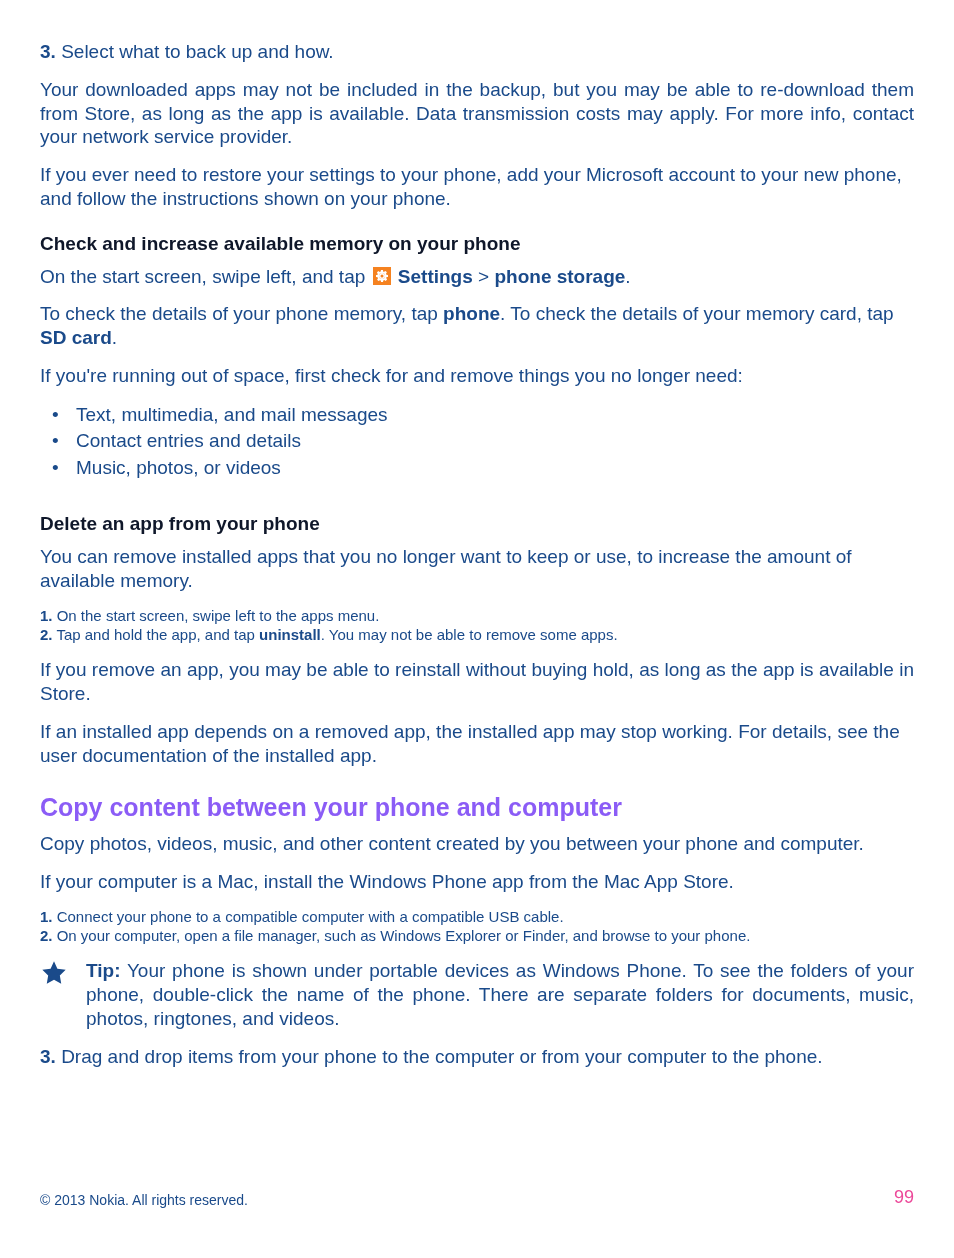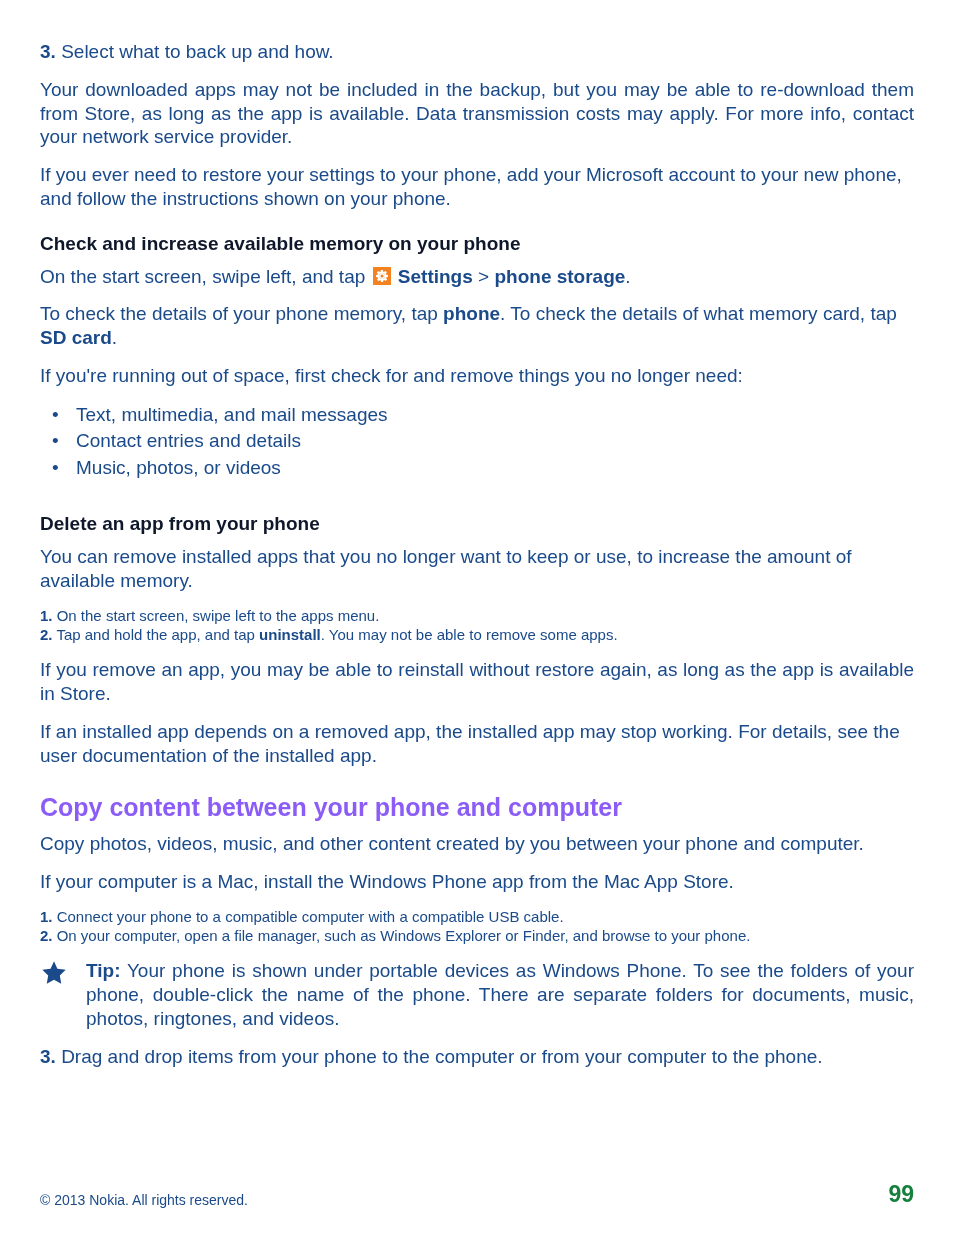--- a/index.html
+++ b/index.html
@@ -90,23 +90,23 @@
     right: 40px;
     display: flex;
     justify-content: space-between;
     align-items: flex-end;
   }
   .copyright {
     font-size: 14px;
     color: #1a4a8a;
   }
   .pagenum {
-    font-size: 23px;
-    font-weight: bold;
-    color: #15803d;
+    font-size: 18px;
+    font-weight: normal;
+    color: #ec4899;
   }
   .justify { text-align: justify; }
 </style>
 </head>
 <body>
 
 <div class="page">
 
   <p class="p">
     <span class="strong">3.</span><span> Select what to back up and how.</span>
@@ -125,21 +125,21 @@
           <g fill="#fff">
             <path d="M8 5a3 3 0 1 0 0 6 3 3 0 0 0 0-6zm0 4.5A1.5 1.5 0 1 1 8 6.5a1.5 1.5 0 0 1 0 3z"></path>
             <path d="M13.3 8.9l1.4-.9-1.4-.9.3-1.6-1.6.3-.9-1.4-.9 1.4-1.6-.3.3 1.6L7.5 8l1.4.9-.3 1.6 1.6-.3.9 1.4.9-1.4 1.6.3z" opacity="0"></path>
             <path d="M14 9V7l-1.6-.3a4.5 4.5 0 0 0-.4-1l.9-1.4-1.4-1.4-1.4.9a4.5 4.5 0 0 0-1-.4L9 2H7l-.3 1.6a4.5 4.5 0 0 0-1 .4l-1.4-.9L2.9 4.5l.9 1.4a4.5 4.5 0 0 0-.4 1L2 7v2l1.6.3c.1.3.2.7.4 1l-.9 1.4 1.4 1.4 1.4-.9c.3.2.7.3 1 .4L7 14h2l.3-1.6c.3-.1.7-.2 1-.4l1.4.9 1.4-1.4-.9-1.4c.2-.3.3-.7.4-1L14 9zM8 11a3 3 0 1 1 0-6 3 3 0 0 1 0 6z"></path>
           </g>
         </svg>
     </span><span class="strong"> Settings</span><span> &gt; </span><span class="strong">phone storage</span><span>.</span>
   </p>
 
   <p class="p">
-    <span>To check the details of your phone memory, tap </span><span class="strong">phone</span><span>. To check the details of what memory card, tap </span><span class="strong">SD card</span><span>.</span>
+    <span>To check the details of your phone memory, tap </span><span class="strong">phone</span><span>. To check the details of your memory card, tap </span><span class="strong">SD card</span><span>.</span>
   </p>
 
   <p class="p">If you're running out of space, first check for and remove things you no longer need:</p>
 
   <ul class="bullets">
     <li>Text, multimedia, and mail messages</li>
     <li>Contact entries and details</li>
     <li>Music, photos, or videos</li>
   </ul>
 
@@ -149,21 +149,21 @@
 
   <div class="numblock">
     <p class="numline">
       <span class="strong">1.</span><span> On the start screen, swipe left to the apps menu.</span>
     </p>
     <p class="numline">
       <span class="strong">2.</span><span> Tap and hold the app, and tap </span><span class="strong">uninstall</span><span>. You may not be able to remove some apps.</span>
     </p>
   </div>
 
-  <p class="p justify">If you remove an app, you may be able to reinstall without restore again, as long as the app is available in Store.</p>
+  <p class="p justify">If you remove an app, you may be able to reinstall without buying hold, as long as the app is available in Store.</p>
 
   <p class="p">If an installed app depends on a removed app, the installed app may stop working. For details, see the user documentation of the installed app.</p>
 
   <p class="h2">Copy content between your phone and computer</p>
 
   <p class="p">Copy photos, videos, music, and other content created by you between your phone and computer.</p>
 
   <p class="p">If your computer is a Mac, install the Windows Phone app from the Mac App Store.</p>
 
   <div class="numblock">

